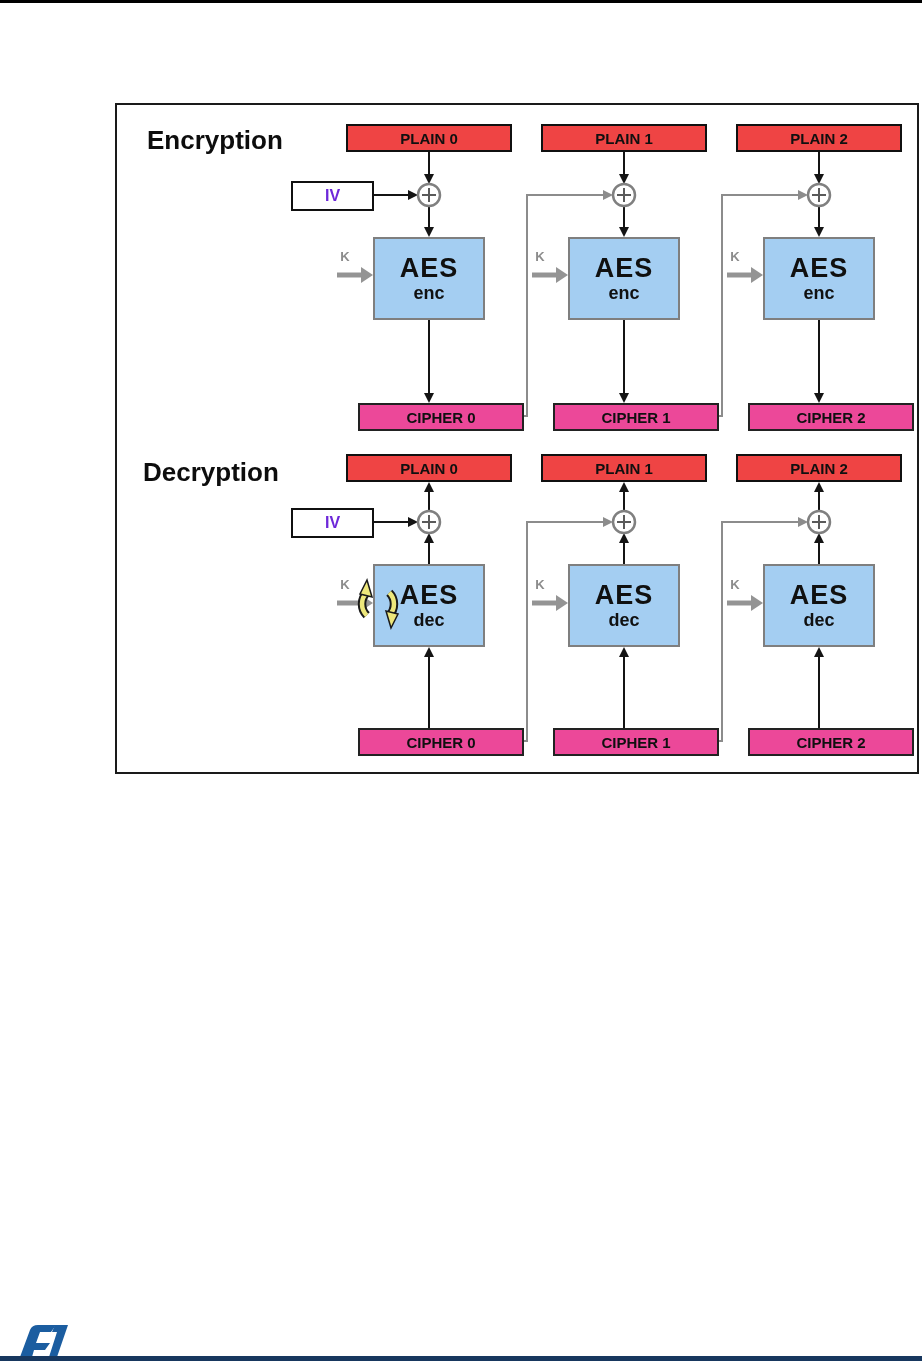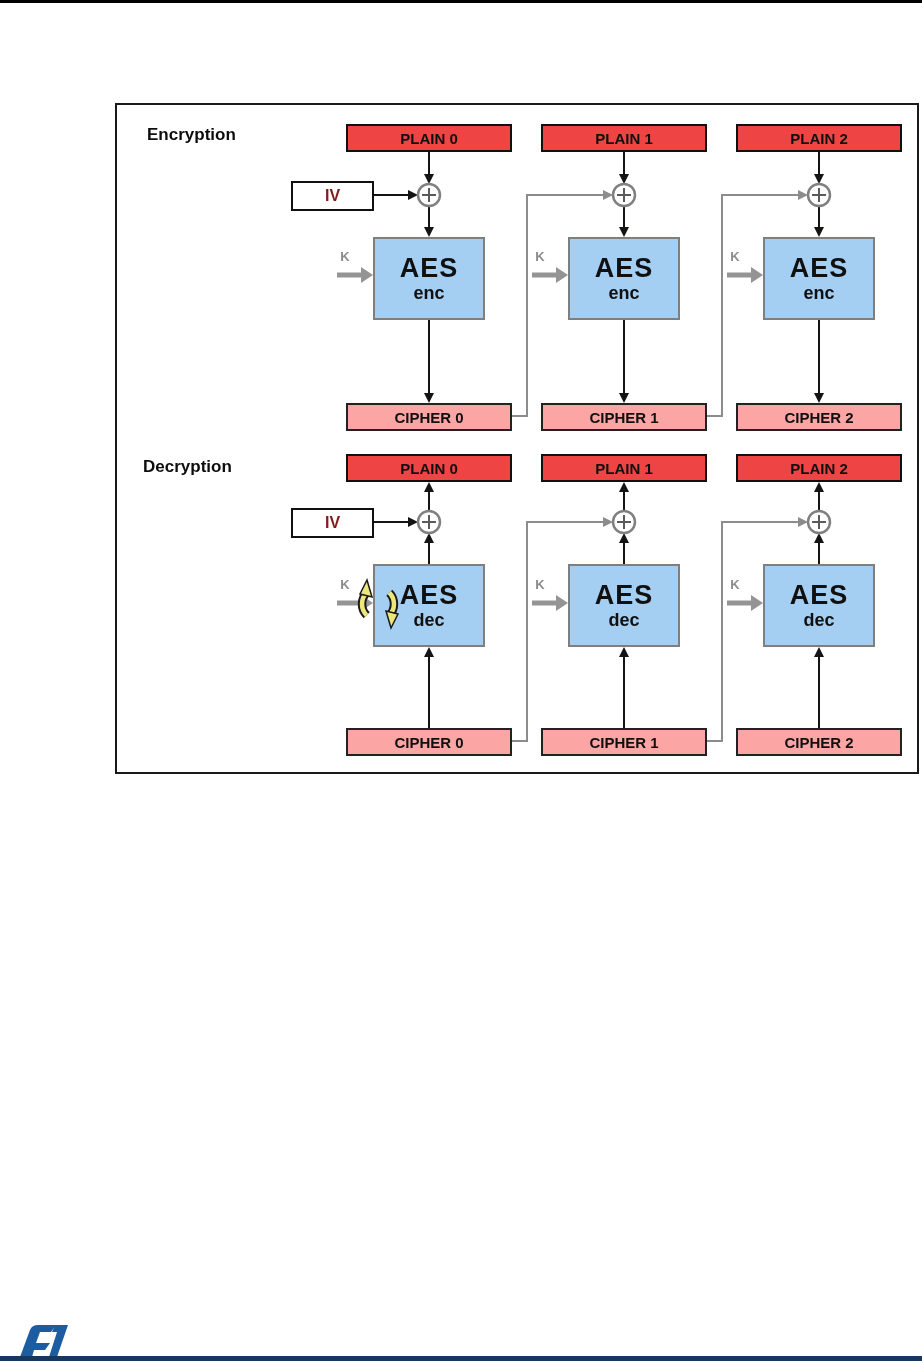--- a/index.html
+++ b/index.html
@@ -7,26 +7,26 @@
     width:922px;height:1361px;position:relative;background:#ffffff;
     font-family:"Liberation Sans", sans-serif;overflow:hidden;
   }
   .top-rule{position:absolute;left:0;top:0;width:922px;height:3px;background:#000;}
   .bottom-bar{position:absolute;left:0;top:1356px;width:922px;height:5px;background:#17375E;}
   .frame{position:absolute;left:115px;top:103px;width:804px;height:671px;}
   .frame svg.overlay{position:absolute;left:0;top:0;z-index:0;}
   .frame .icon-layer{position:absolute;z-index:2;}
   .box{position:absolute;box-sizing:border-box;display:flex;align-items:center;justify-content:center;z-index:1;}
   .plainbox{width:166px;height:28px;background:#ef4444;border:2px solid #101010;font-weight:bold;font-size:15px;color:#101010;}
-  .cipherbox{width:166px;height:28px;background:#fca5a5;border:2px solid #222;font-weight:bold;font-size:15px;color:#101010;}
+  .cipherbox{width:166px;height:28px;background:#ec4899;border:2px solid #222;font-weight:bold;font-size:15px;color:#101010;margin-left:12px;}
   .aesbox{width:112px;height:83px;background:#A4CEF2;border:2px solid #7F7F7F;flex-direction:column;color:#101010;}
   .aes-title{font-weight:bold;font-size:27px;line-height:29px;letter-spacing:1px;text-align:center;}
   .aes-mode{font-weight:bold;font-size:18px;line-height:20px;}
-  .ivbox{width:83px;height:30px;background:#fff;border:2px solid #101010;font-weight:bold;font-size:16px;color:#7f1d1d;}
-  .section-label{position:absolute;z-index:1;font-weight:bold;font-size:17px;color:#0d0d0d;}
+  .ivbox{width:83px;height:30px;background:#fff;border:2px solid #101010;font-weight:bold;font-size:16px;color:#6d28d9;}
+  .section-label{position:absolute;z-index:1;font-weight:bold;font-size:26px;color:#0d0d0d;}
   .klabel{position:absolute;z-index:1;width:24px;text-align:center;font-weight:bold;font-size:13px;color:#8C8C8C;}
   .frame-rect{fill:none;stroke:#1a1a1a;stroke-width:2;}
   .line{stroke:#141414;stroke-width:2;fill:none;}
   .ah{fill:#141414;}
   .gline{stroke:#8C8C8C;stroke-width:2;fill:none;}
   .gah{fill:#8C8C8C;}
   .xorc{fill:#ffffff;stroke:#808080;stroke-width:2.5;}
   .xorp{stroke:#5a5a5a;stroke-width:2;}
   .karrow{stroke:#949494;stroke-width:5;}
   .kah{fill:#949494;}

